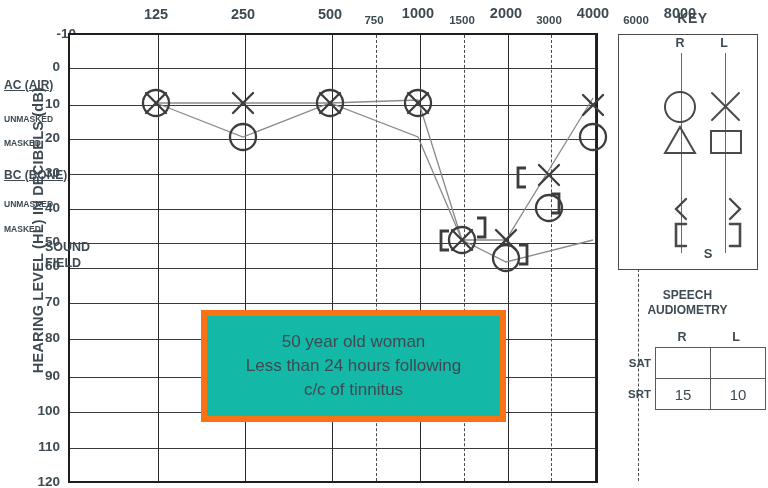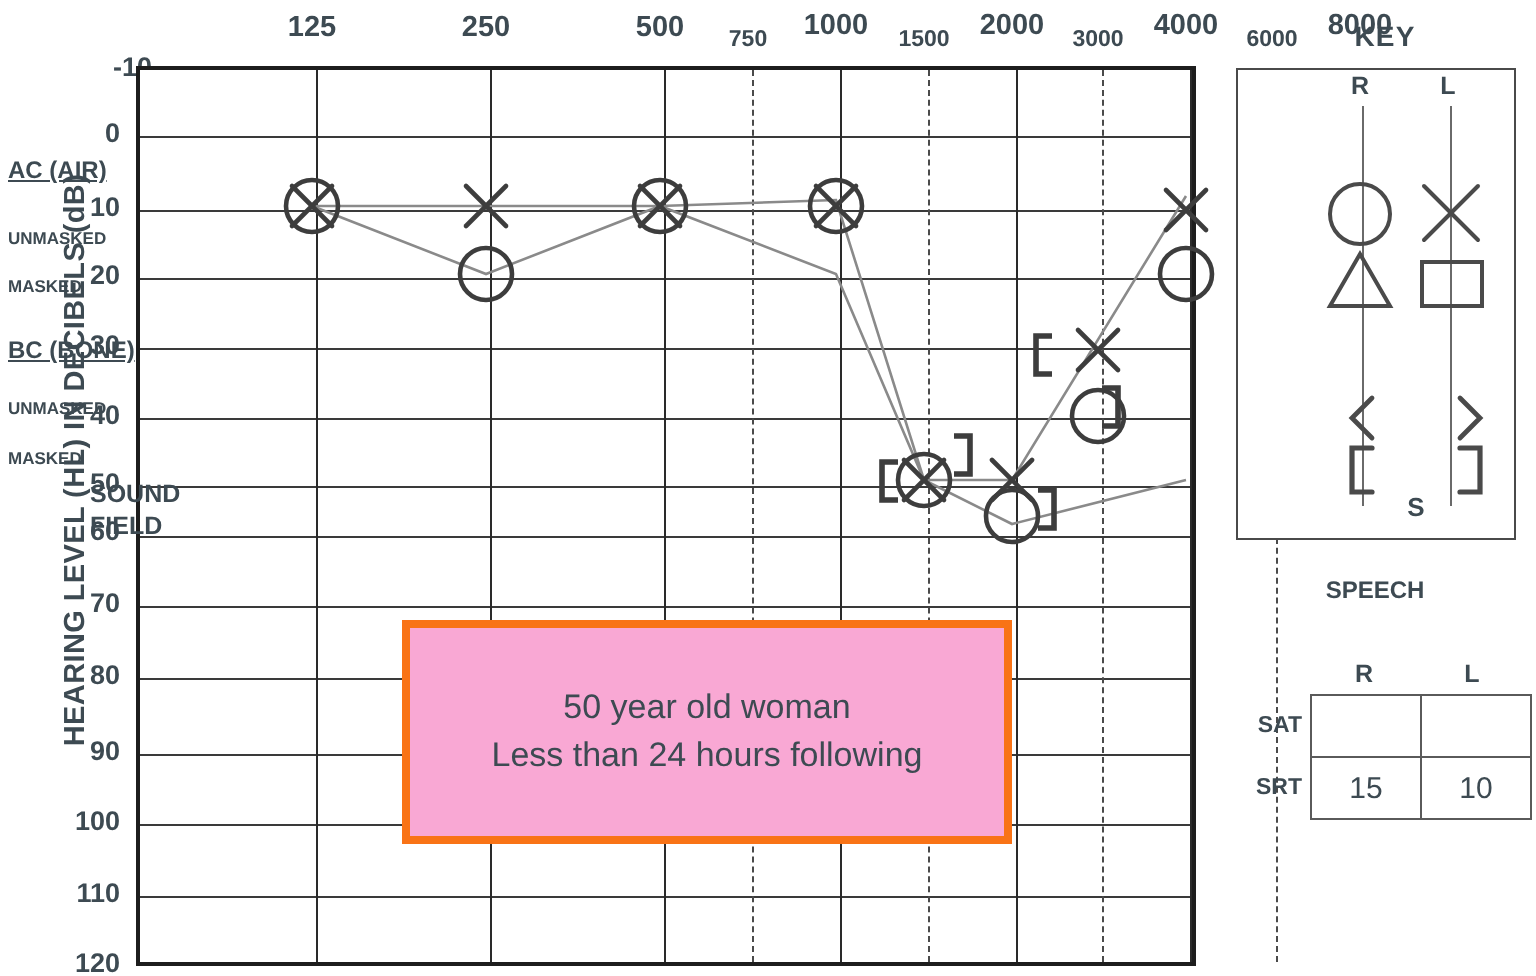--- a/index.html
+++ b/index.html
@@ -93,22 +93,22 @@
     pointer-events: none;
   }
 
   
   #annotation-box {
     position: absolute;
     left: 201px;
     top: 310px;
     width: 305px;
     height: 112px;
-    background: #f9a8d4;
-    border: 4px solid #f97316;
+    background: #14b8a6;
+    border: 6px solid #f97316;
     box-sizing: border-box;
     display: flex;
     flex-direction: column;
     align-items: center;
     justify-content: center;
     font-size: 17px;
     line-height: 1.42;
     color: #3d4a52;
     font-weight: normal;
   }
@@ -355,20 +355,21 @@
 
     <path d="M477,218 L485,218 L485,237 L477,237"></path>
     <path d="M519,245 L527,245 L527,264 L519,264"></path>
     <path d="M551,194 L559,194 L559,213 L551,213"></path>
   </g>
 </svg>
 
 <div id="annotation-box">
   <div>50 year old woman</div>
   <div>Less than 24 hours following</div>
+  <div>c/c of tinnitus</div>
 </div>
 
 <div id="key-title">KEY</div>
 
 <div id="key-box">
   <div class="col-line" style="left:62px"></div>
   <div class="col-line" style="left:106px"></div>
 </div>
 
 <div class="key-colhdr" style="left:680px;top:36px">R</div>
@@ -395,20 +396,21 @@
     <rect x="93" y="97" width="30" height="22"></rect>
     <path d="M68,165 L58,175 L68,185" stroke-width="2.4"></path>
     <path d="M112,165 L122,175 L112,185" stroke-width="2.4"></path>
     <path d="M68,190 L58,190 L58,212 L68,212" stroke-width="2.6"></path>
     <path d="M112,190 L122,190 L122,212 L112,212" stroke-width="2.6"></path>
   </g>
 </svg>
 
 <div id="speech-title">
   <div>SPEECH</div>
+  <div>AUDIOMETRY</div>
 </div>
 
 <div id="speech-colhdrs">
   <span>R</span>
   <span>L</span>
 </div>
 
 <table id="speech-table">
   <tbody>
       <tr>

